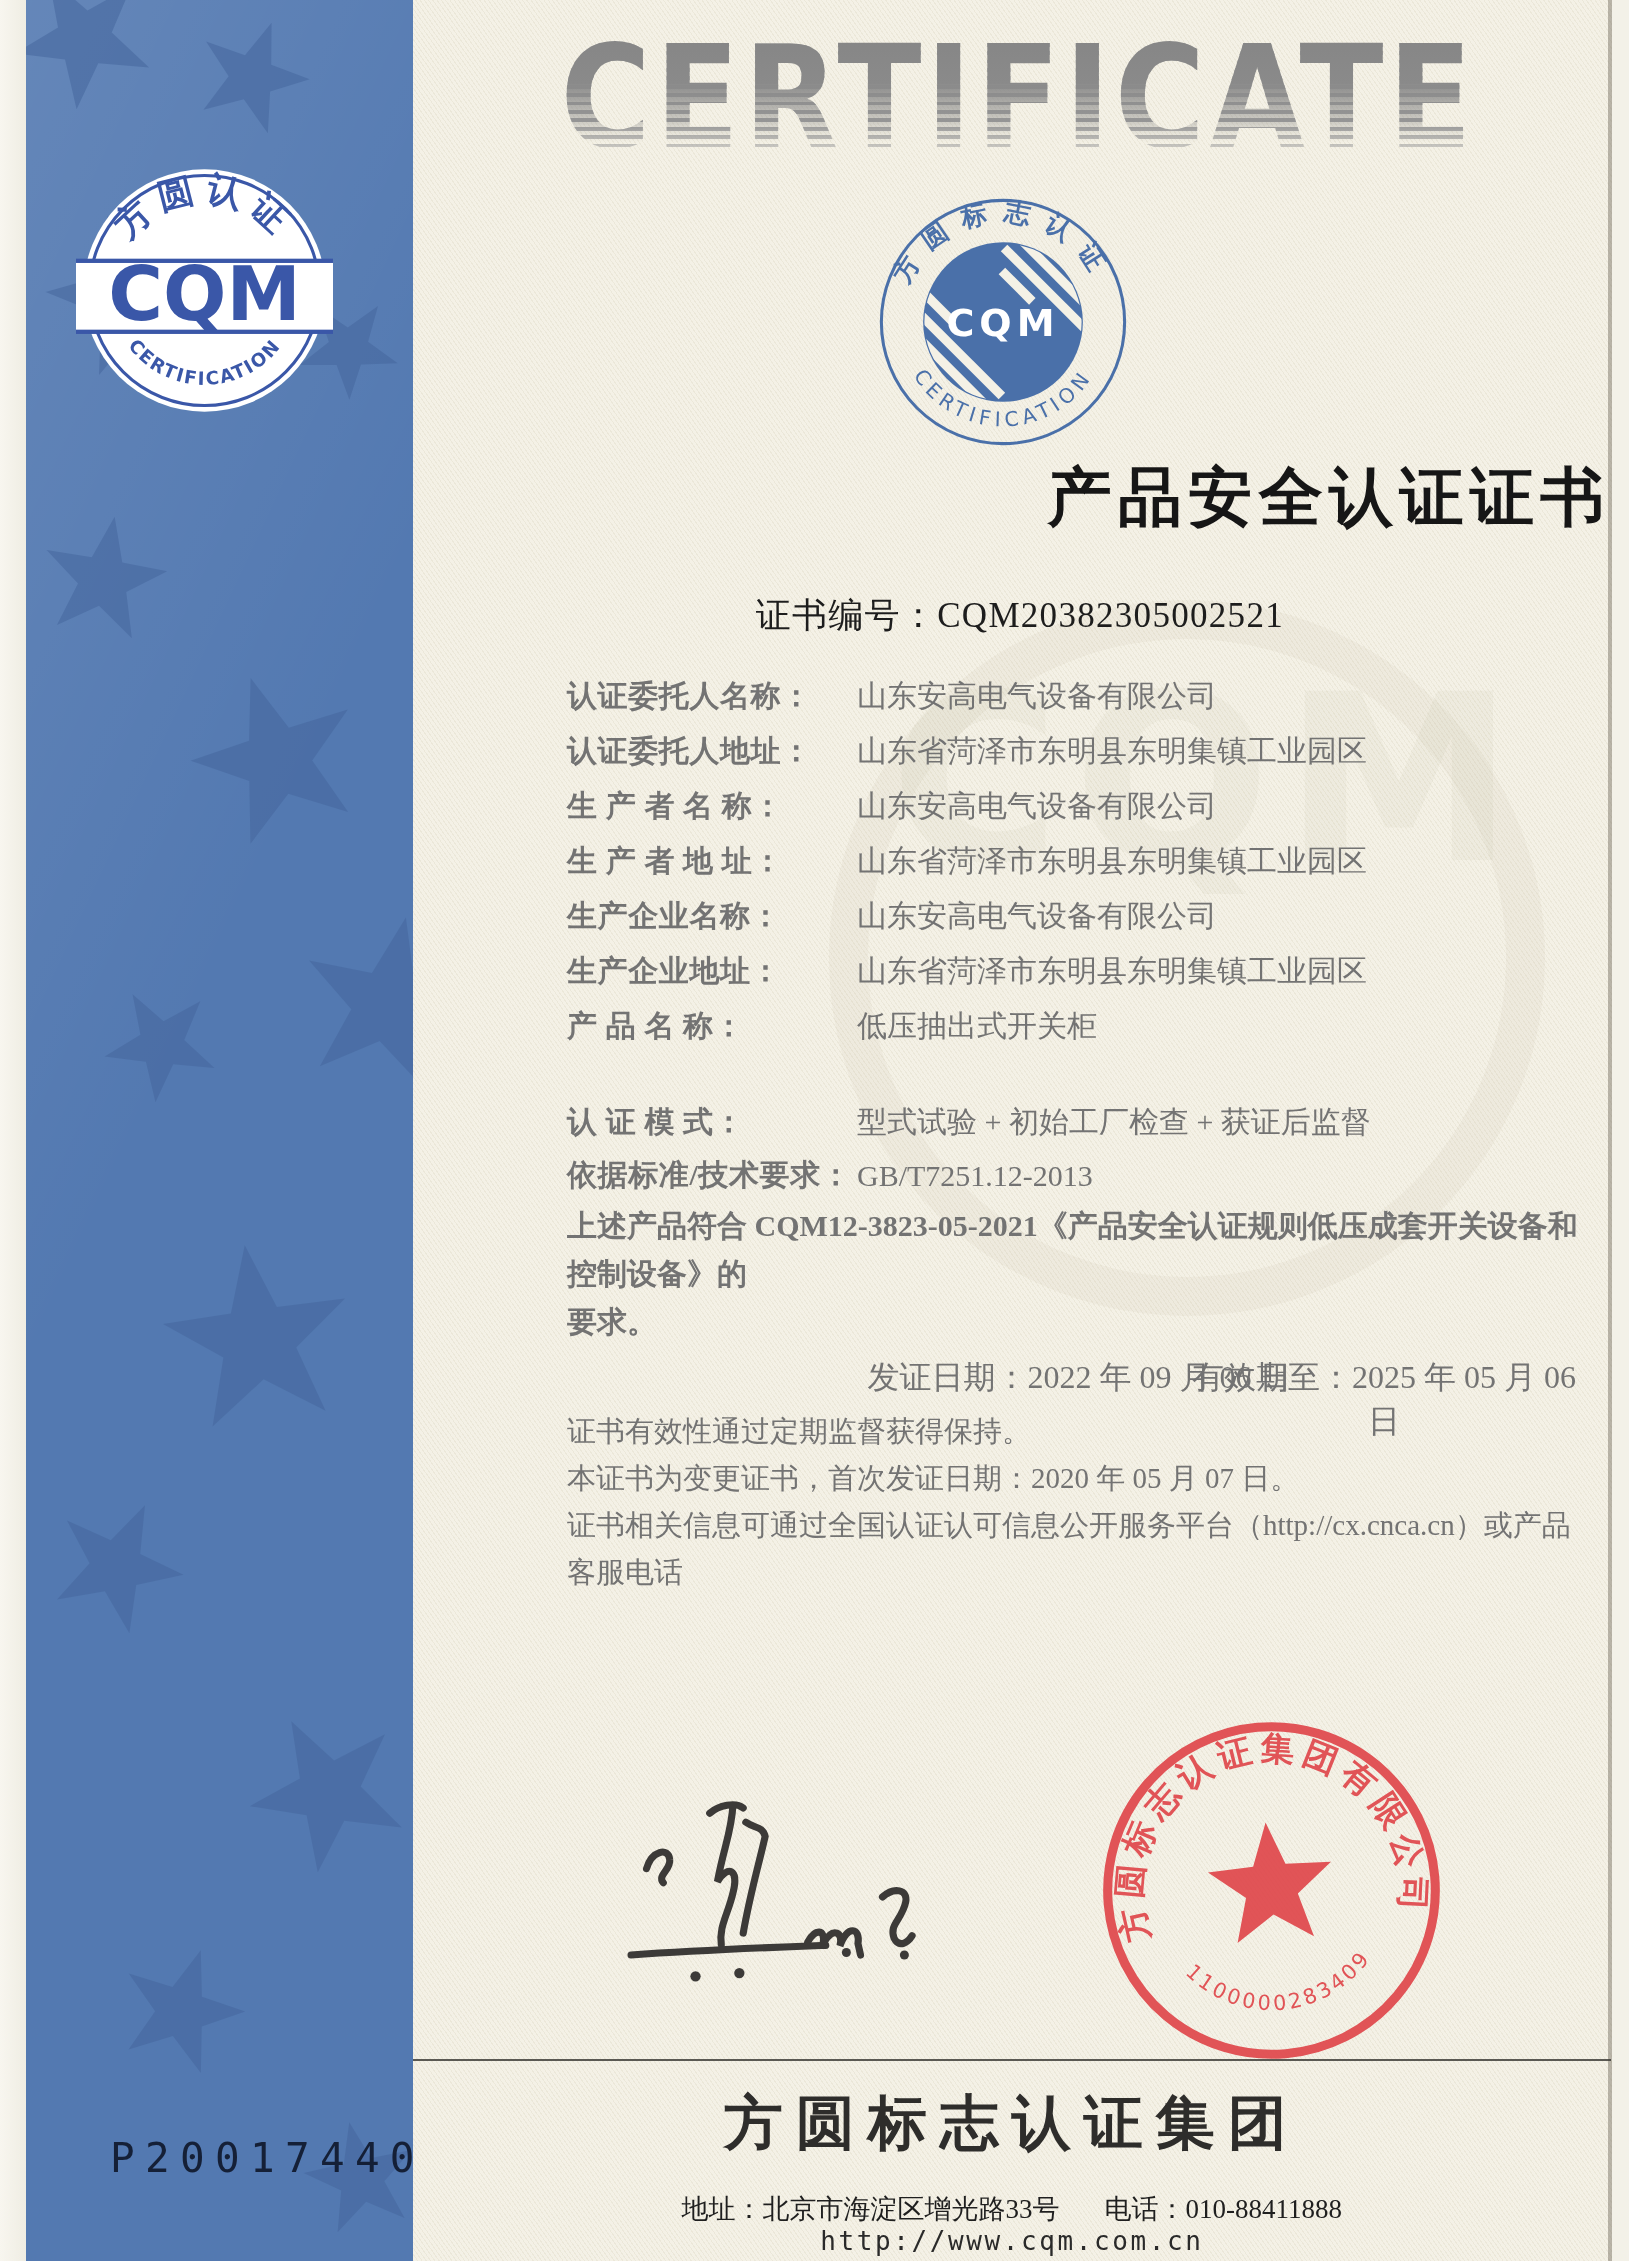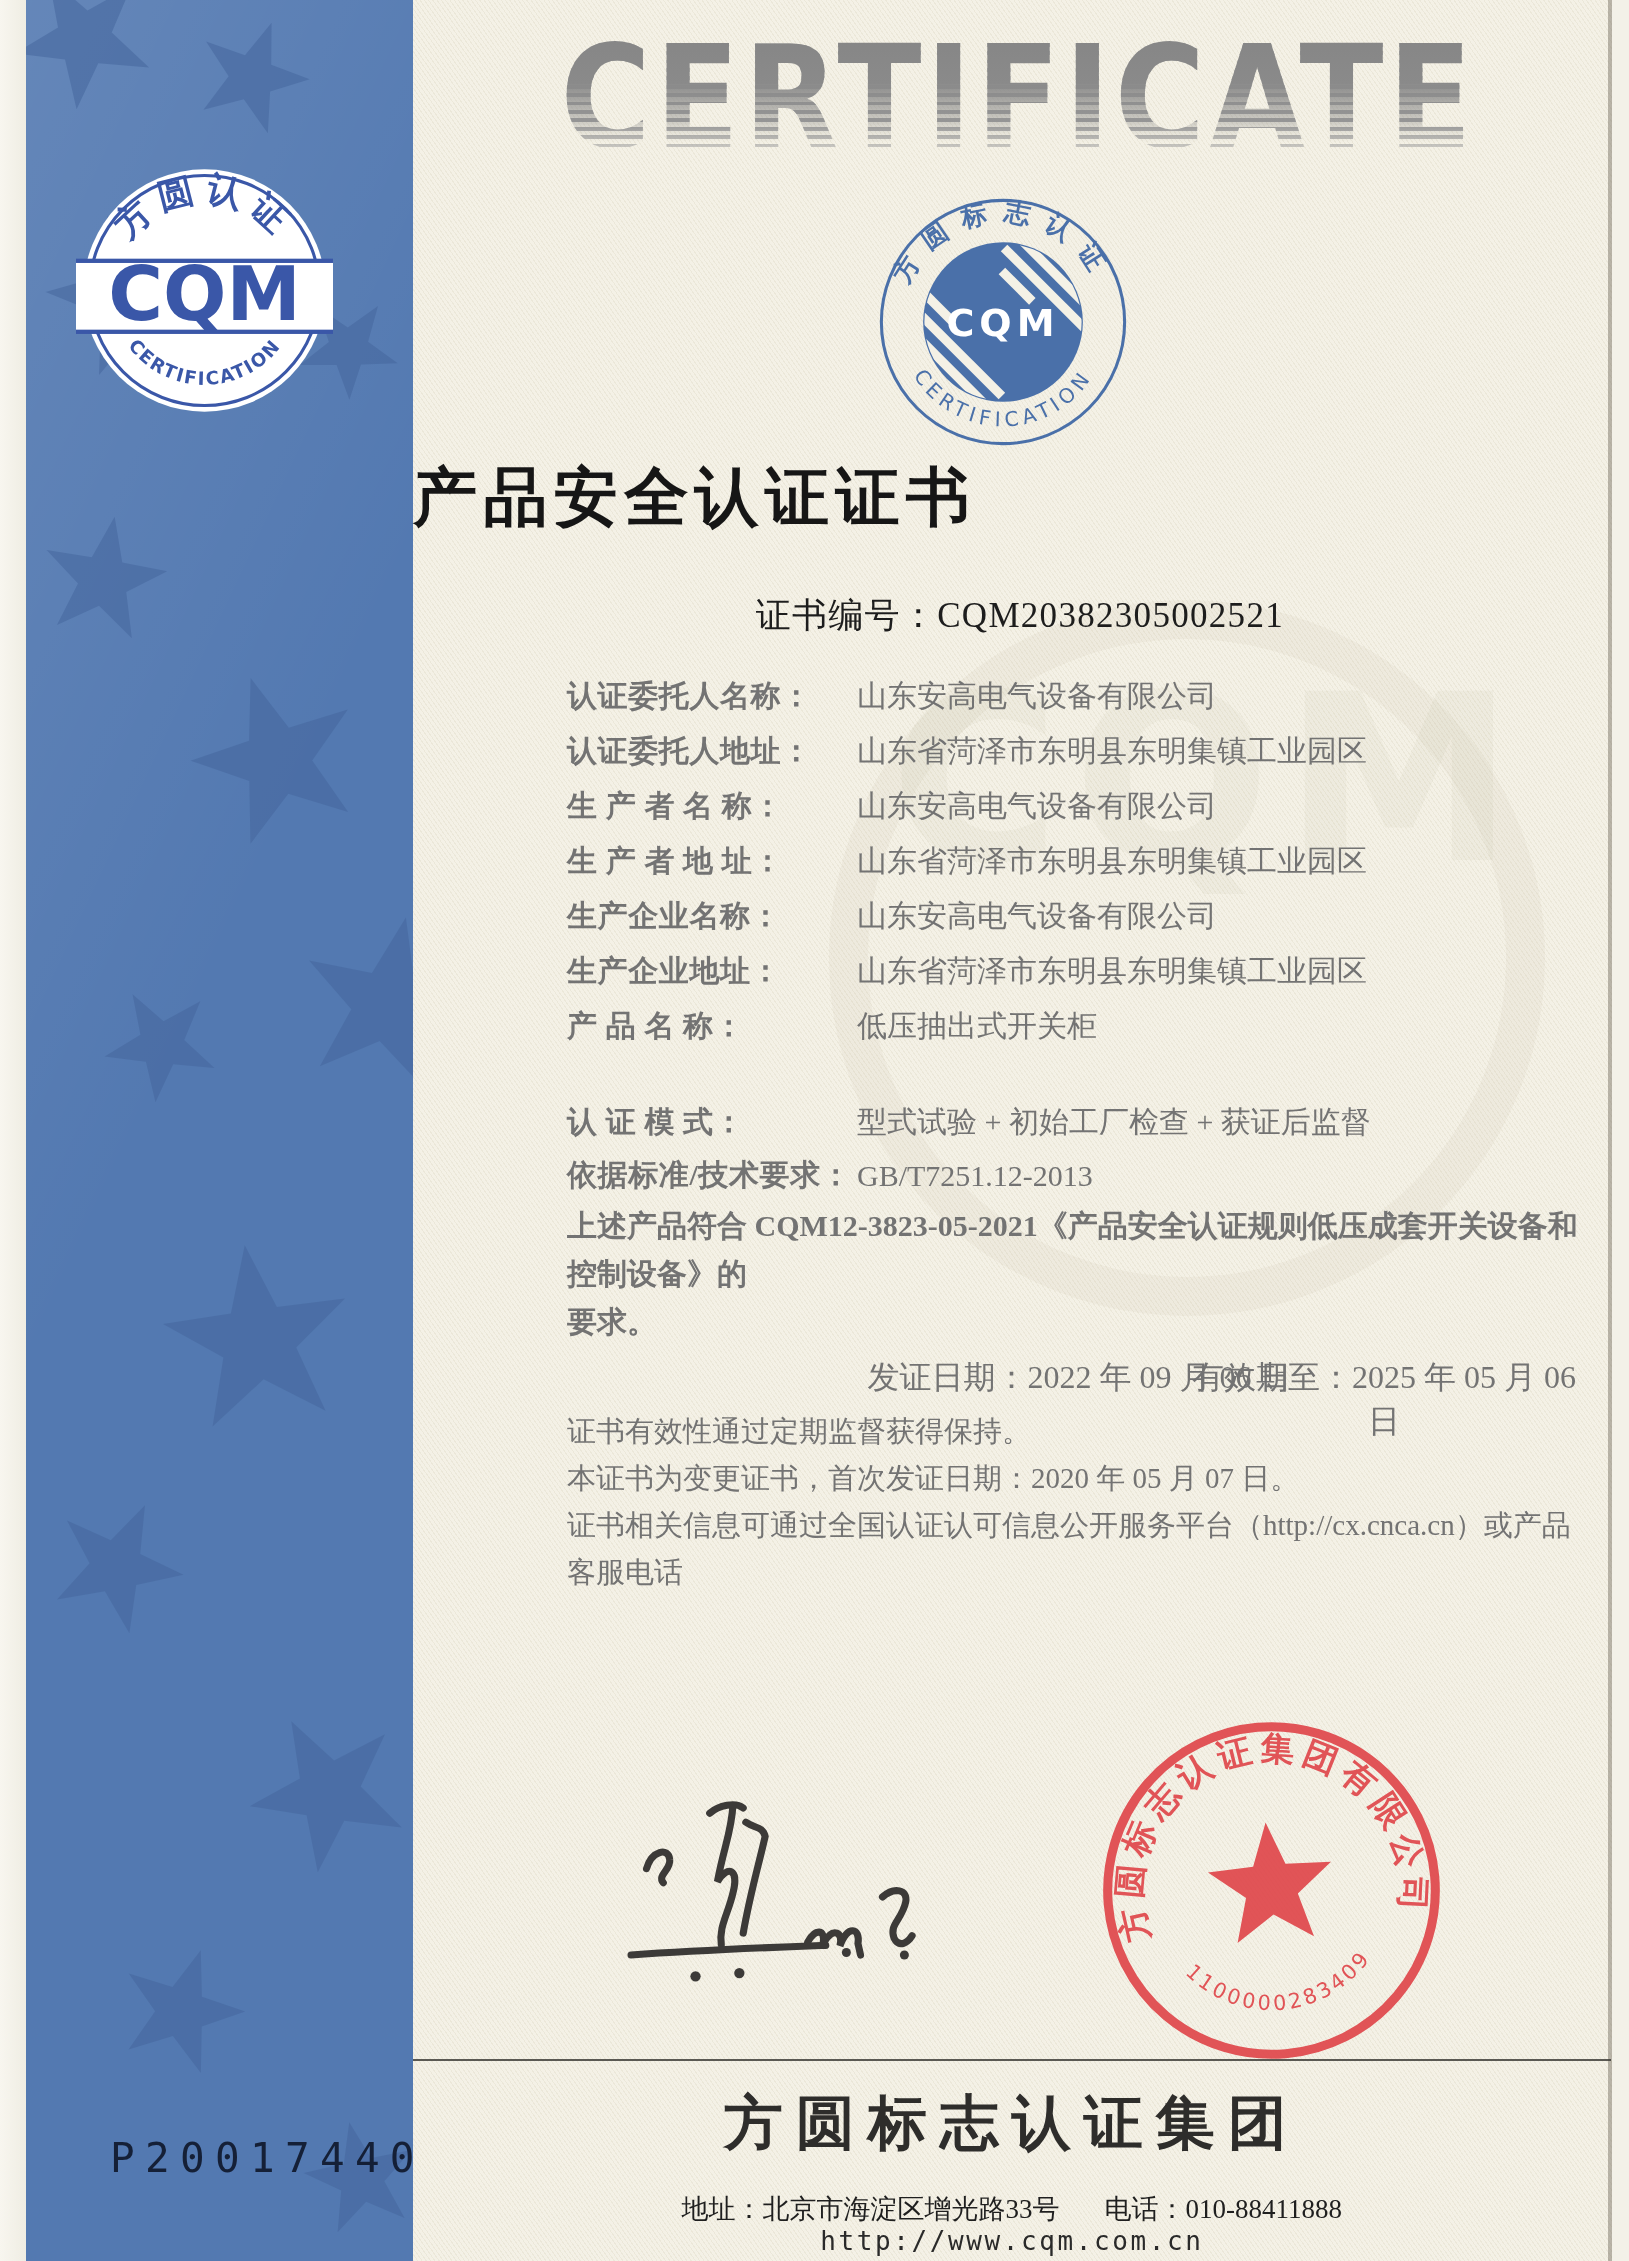--- a/index.html
+++ b/index.html
@@ -31,21 +31,21 @@
     mask-image:linear-gradient(to bottom,#000 0 68%,rgba(0,0,0,0.35) 90%,rgba(0,0,0,0.18) 100%);}
   
   .logo-left{position:absolute;left:76px;top:162px;width:257px;height:257px;}
   .badge-center{position:absolute;left:874px;top:193px;width:258px;height:258px;}
   
   .watermark-ring{position:absolute;left:829px;top:600px;width:638px;height:638px;border-radius:50%;
     border:39px solid rgba(150,138,104,0.06);}
   .watermark-cqm{position:absolute;left:890px;top:645px;font-family:"DejaVu Sans",sans-serif;
     font-weight:700;font-size:232px;color:rgba(140,128,96,0.05);letter-spacing:13px;}
   
-  .doc-title{position:absolute;left:413px;right:19.3px;top:463px;text-align:left;
+  .doc-title{position:absolute;left:413px;right:19.3px;top:463px;text-align:right;
     font-size:64px;font-weight:700;letter-spacing:6.4px;color:#161616;line-height:1.1;}
   .cert-no{position:absolute;left:413px;right:19.3px;top:592px;text-align:center;
     font-size:35px;color:#1d1d1d;letter-spacing:1.3px;padding-left:16px;}
   
   .content{position:absolute;left:567px;top:676px;width:1025px;font-size:30px;color:#737373;}
   .frow{display:flex;align-items:flex-start;height:55px;}
   .flabel{flex:0 0 290px;font-weight:700;letter-spacing:0.6px;white-space:pre;}
   .fvalue{flex:1;}
   .fvalue .cont{margin-left:-19.3px;}
   .mode-spacer{height:35px;}

